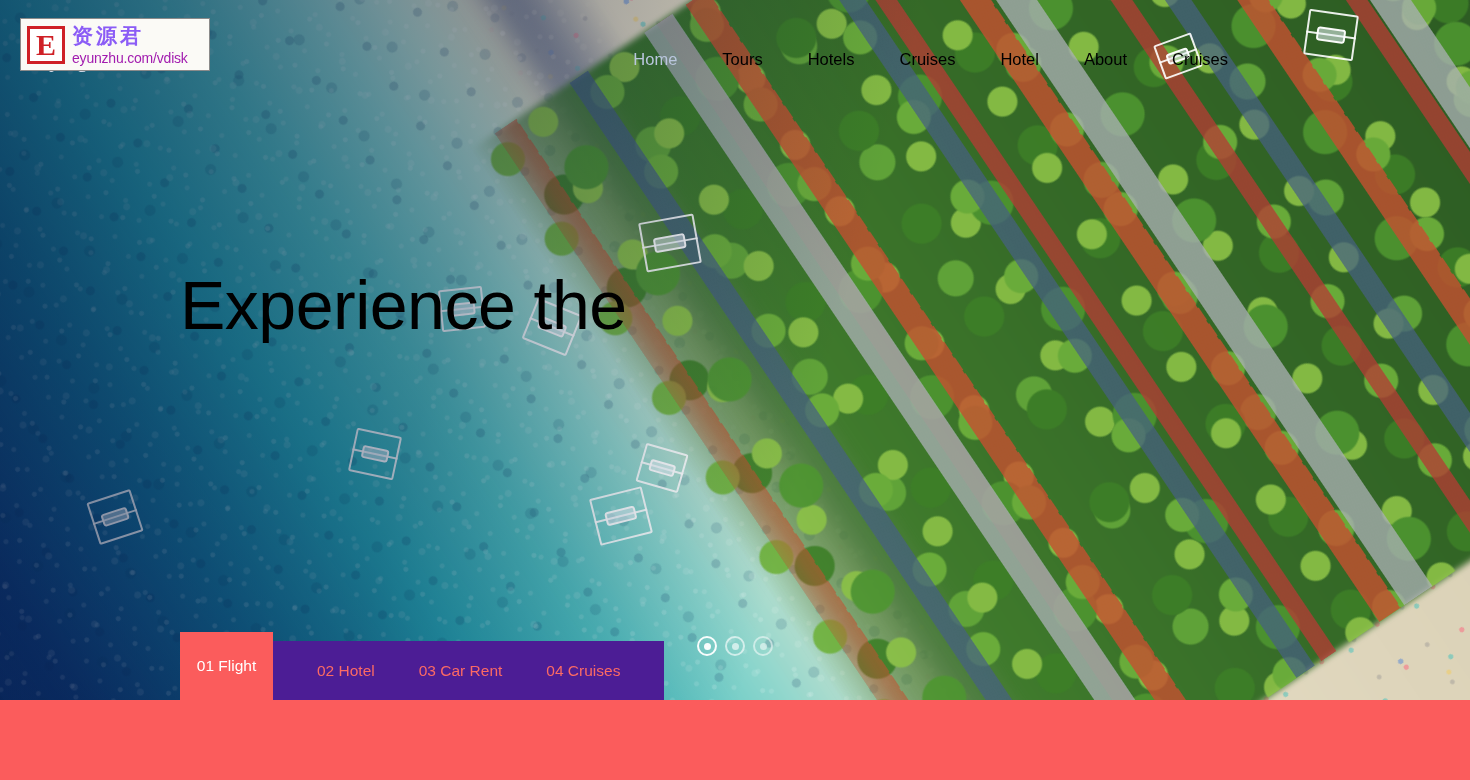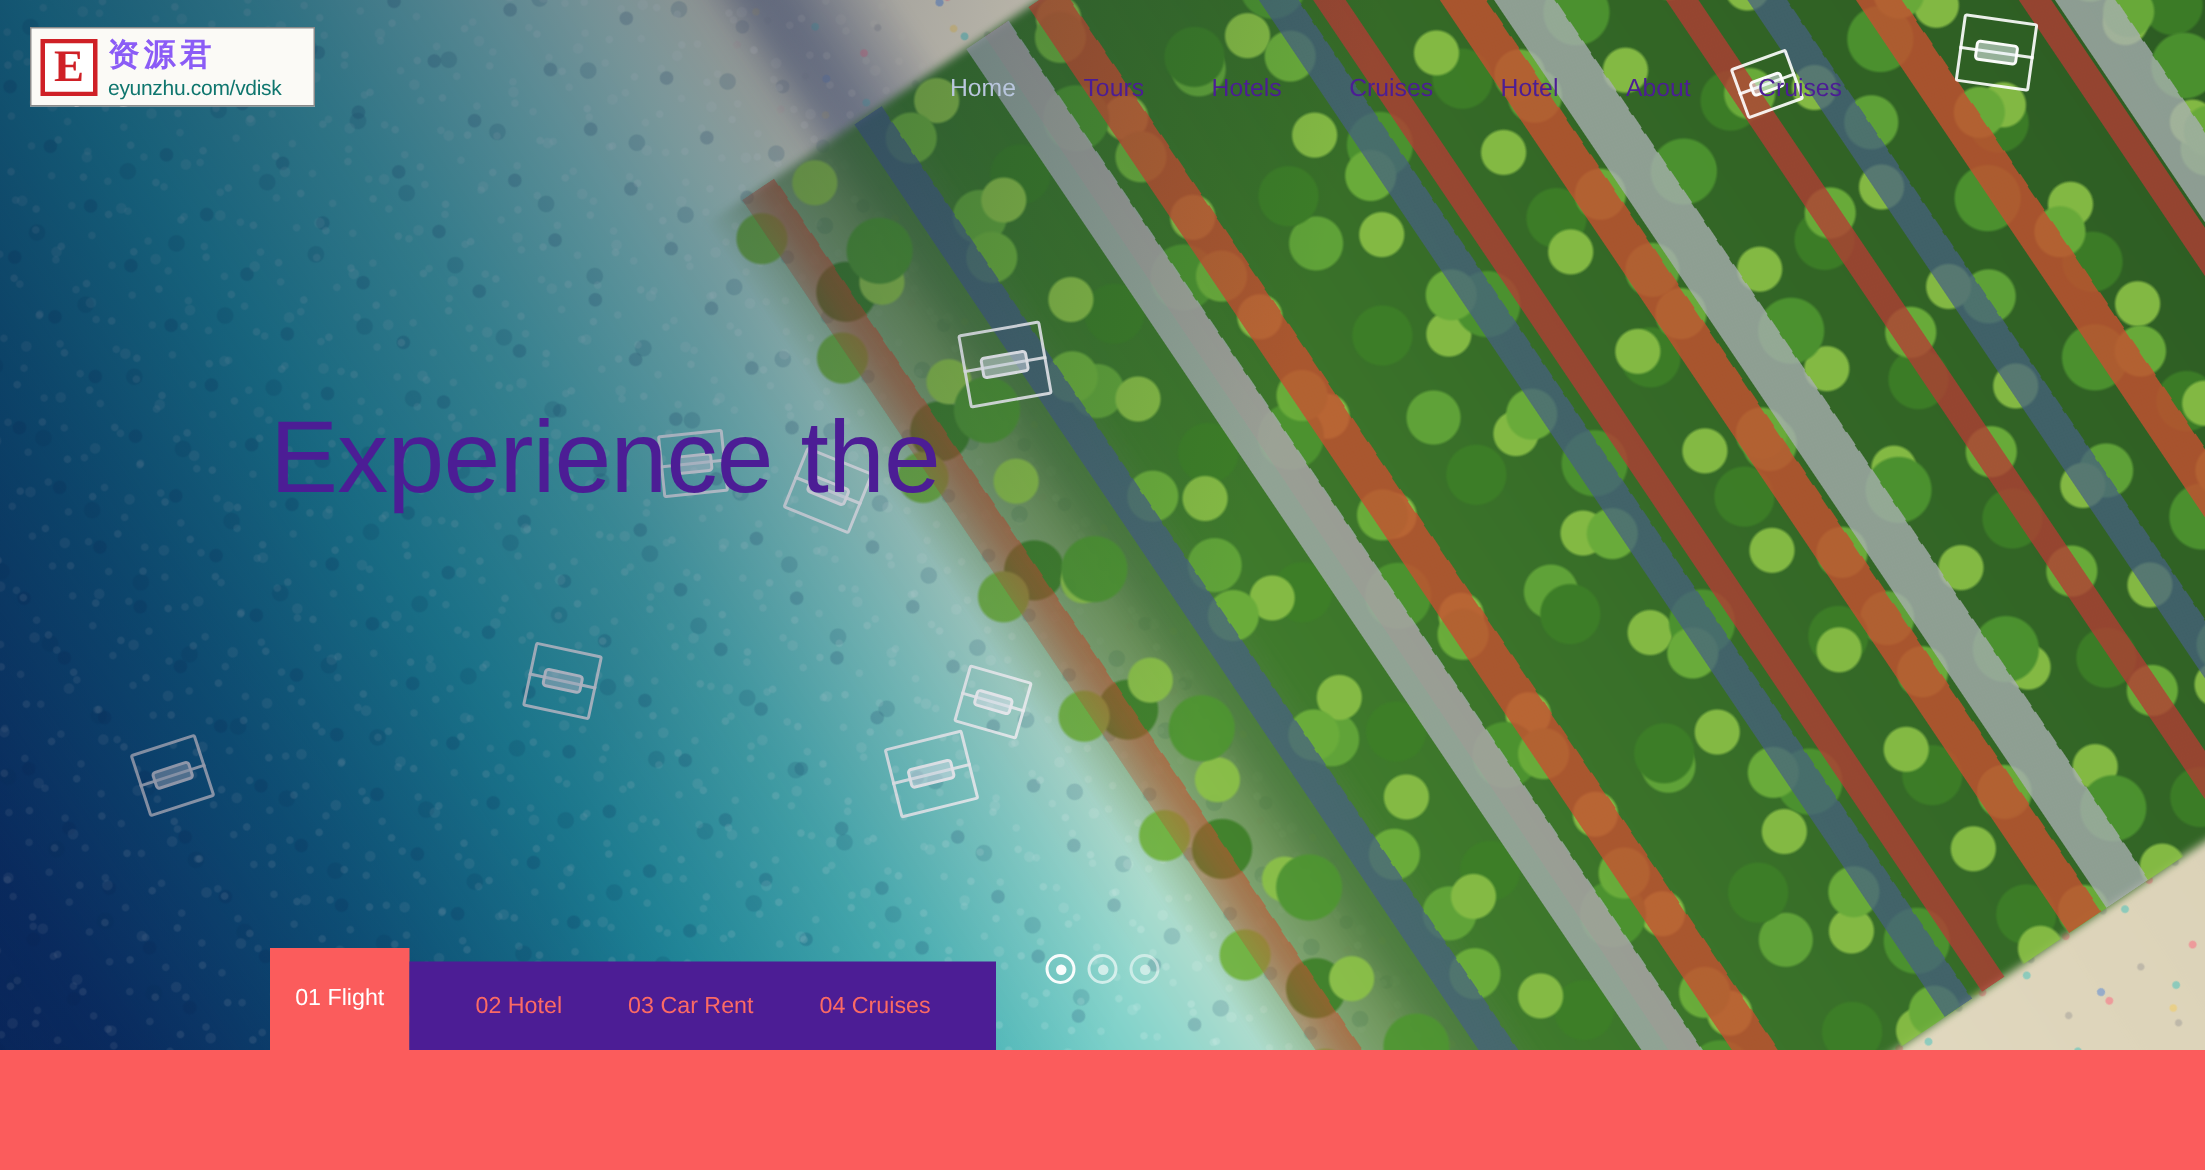--- a/index.html
+++ b/index.html
@@ -144,48 +144,48 @@
   }
   .brand{
     position:absolute; left:22px; top:44px;
     color:#cfd8e6; font-size:25px; letter-spacing:.2px;
   }
   .nav{
     position:absolute; right:160px; top:50px;
     display:flex; gap:45px; align-items:center;
   }
   .nav a{
-    color:#4c1d95; font-size:16.5px; text-decoration:none; white-space:nowrap;
+    color:#000000; font-size:16.5px; text-decoration:none; white-space:nowrap;
   }
   .nav a.active{ color:#b9c6dd; }
 
   
   .watermark{
     position:absolute; left:20px; top:18px; width:190px; height:53px;
     background:#fbfaf6; border:1px solid #8a8a8a; z-index:60;
     display:flex; align-items:center; padding:3px 4px 2px 6px;
   }
   .wm-e{
     width:38px; height:38px; background:#cf2026; color:#fff;
     font-family:"Liberation Serif", serif; font-weight:bold; font-size:30px;
     display:flex; align-items:center; justify-content:center;
     border:3px solid #cf2026; margin-right:7px; flex:0 0 auto;
   }
   .wm-e span{ background:#fff; color:#cf2026; width:100%; height:100%;
     display:flex; align-items:center; justify-content:center; }
   .wm-txt{ display:flex; flex-direction:column; line-height:1; }
   .wm-cn{ font-family:"DejaVu Sans", sans-serif; font-size:21px; color:#8b5cf6;
     letter-spacing:3px; font-weight:bold; }
-  .wm-url{ font-family:"Liberation Sans", sans-serif; font-size:14px; color:#0f766e;
+  .wm-url{ font-family:"Liberation Sans", sans-serif; font-size:14px; color:#a21caf;
     margin-top:4px; letter-spacing:-.2px; }
 
   
   .hero-title{
     position:absolute; left:180px; top:262px; z-index:15;
-    color:#4c1d95; font-size:68px; line-height:86px; font-weight:400;
+    color:#000000; font-size:68px; line-height:86px; font-weight:400;
     letter-spacing:-.5px;
   }
 
   
   .dots{
     position:absolute; left:697px; top:636px; z-index:18;
     display:flex; gap:8px;
   }
   .dot{
     width:20px; height:20px; border-radius:50%;

